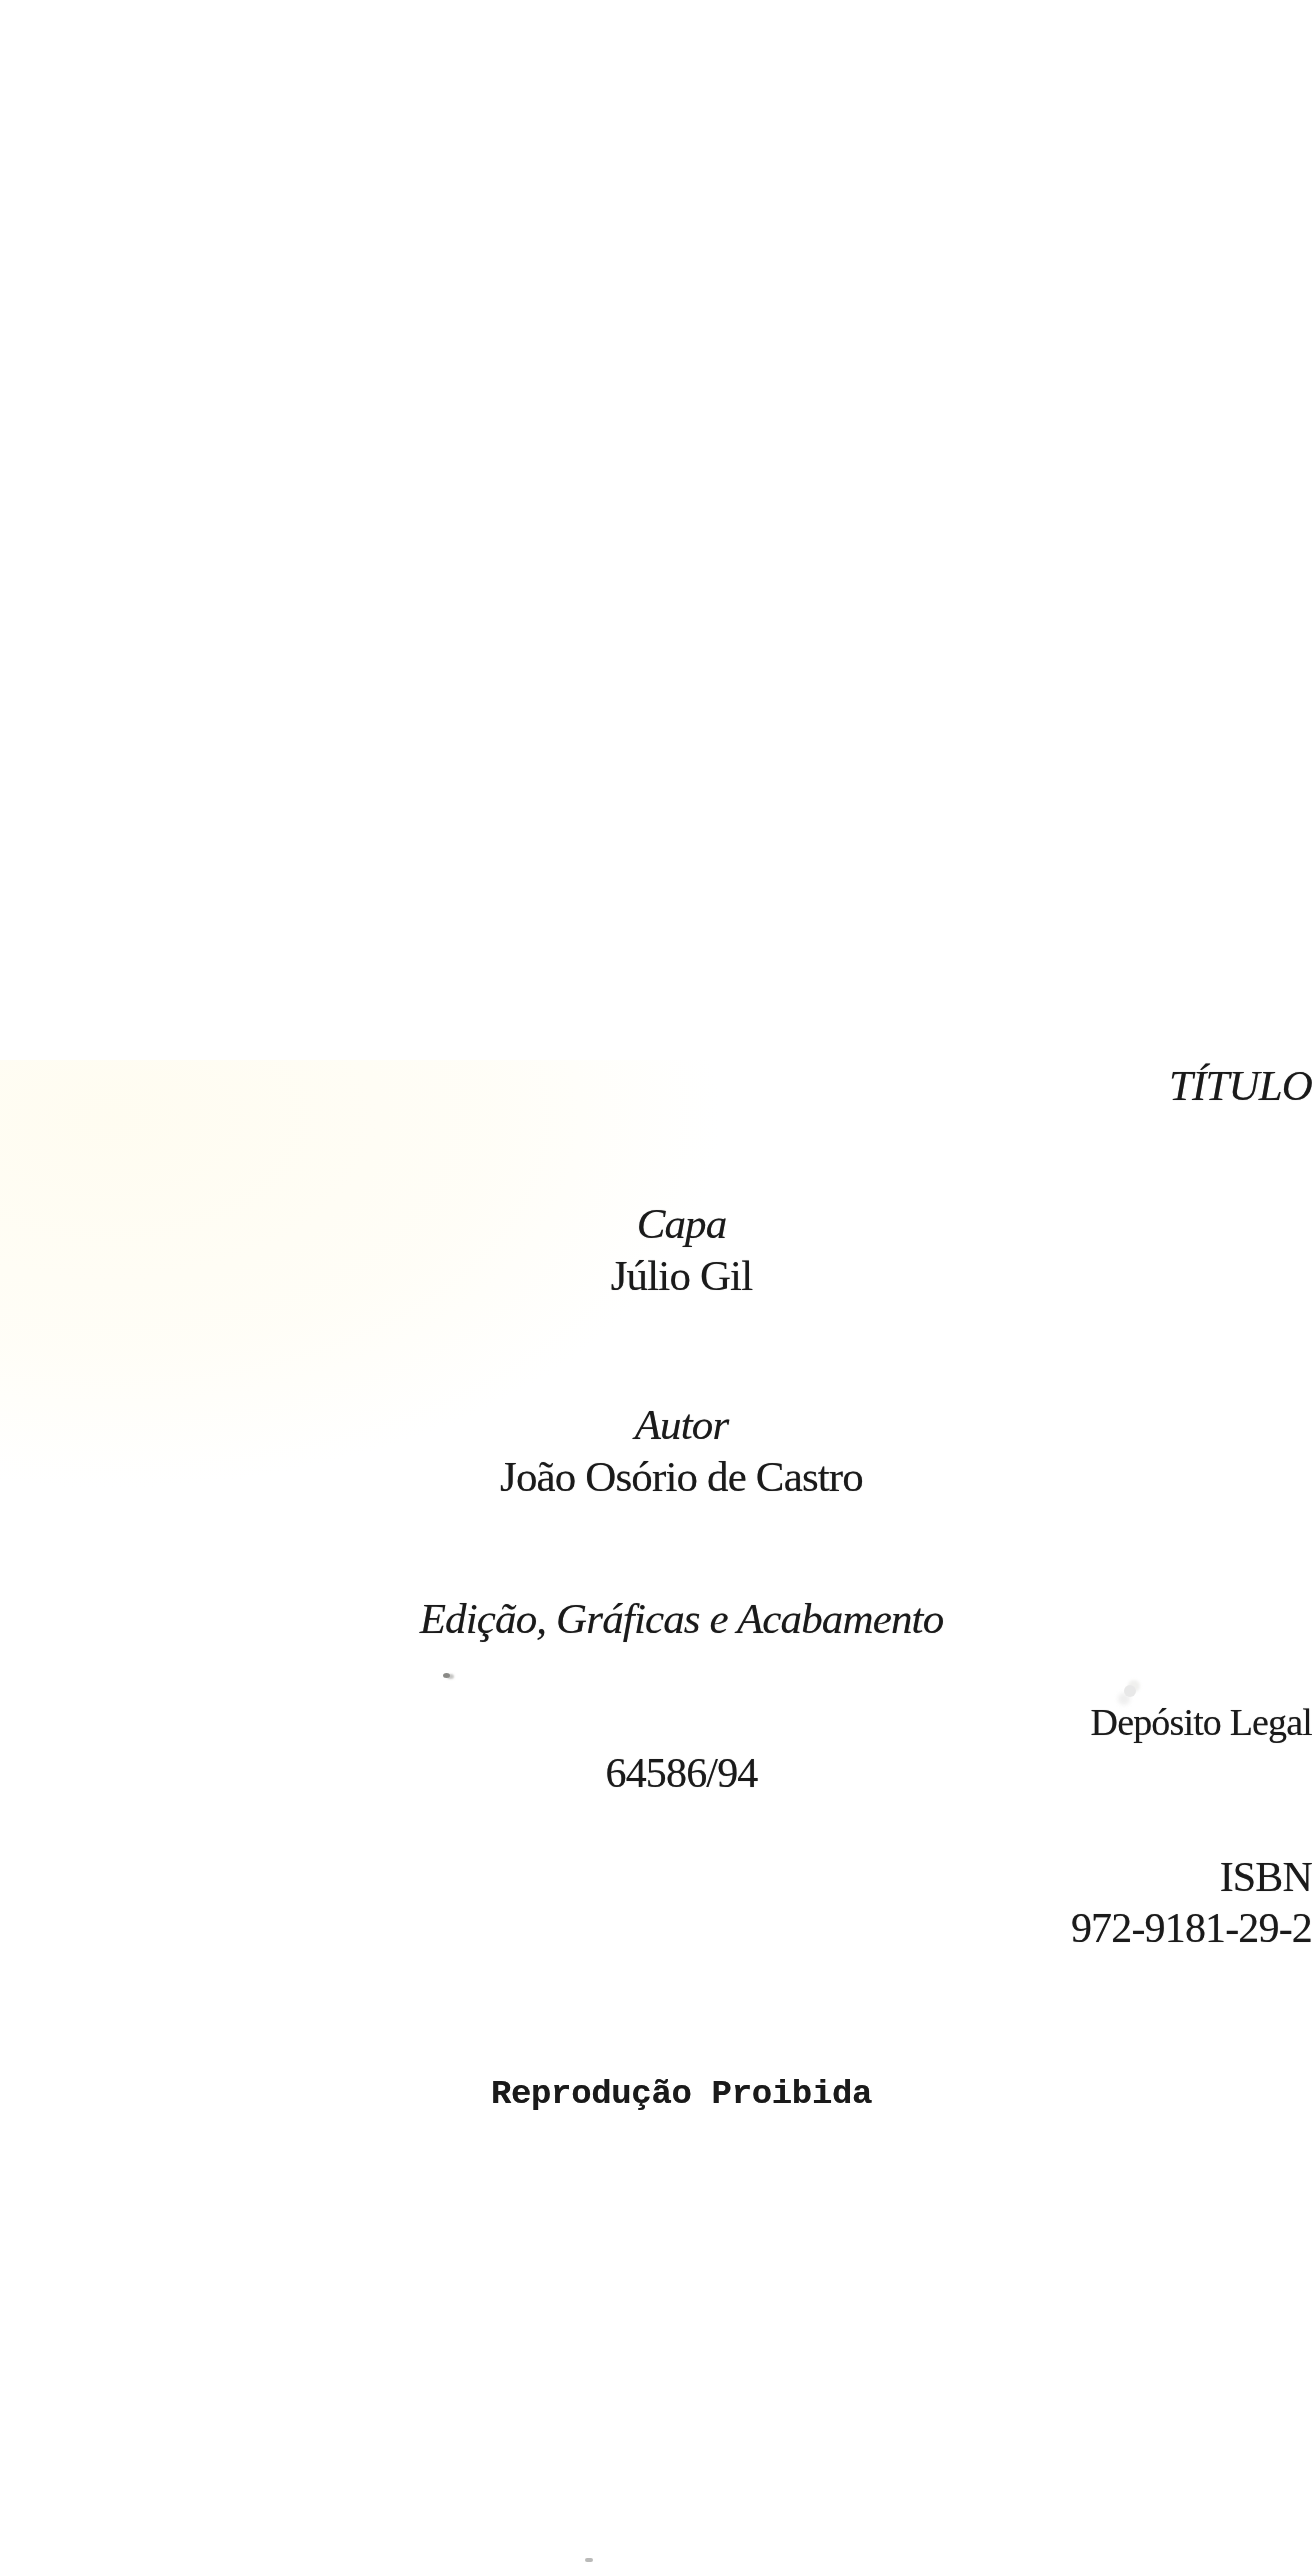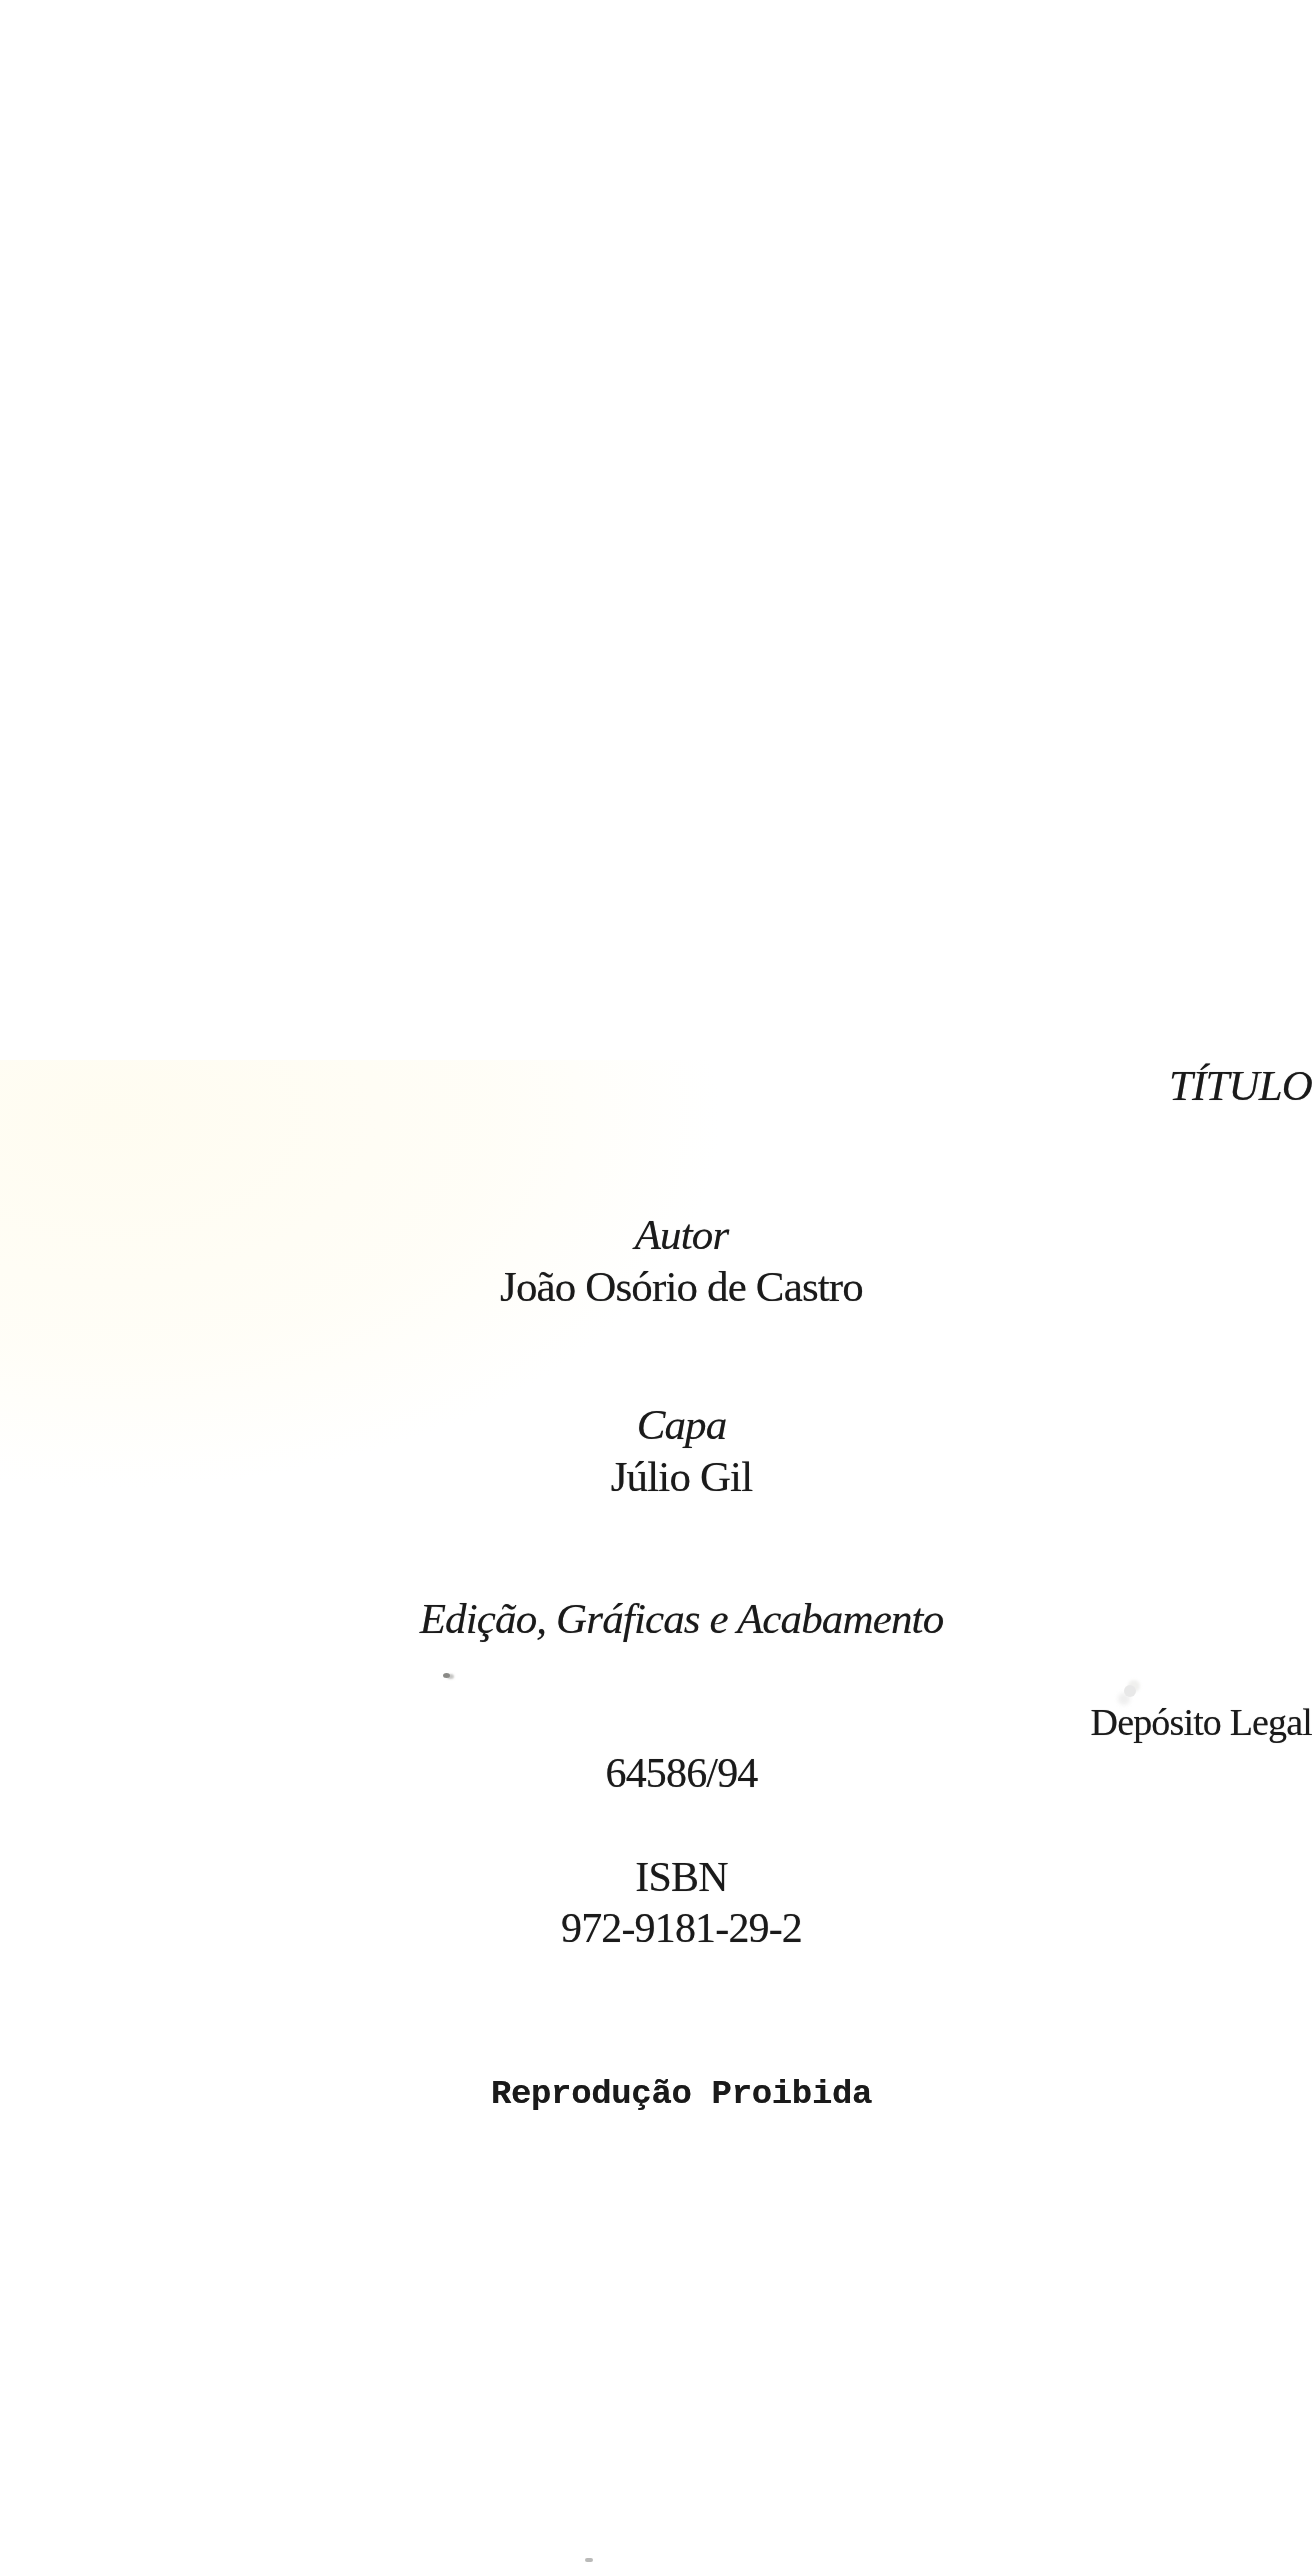--- a/index.html
+++ b/index.html
@@ -40,21 +40,21 @@
   }
   .label-italic {
     font-style: italic;
   }
   .entry-title        { margin-top: 1060px; text-align: right; }
   .entry-author       { margin-top: 97px; }
   .entry-cover        { margin-top: 86px; }
   .entry-printer      { margin-top: 90px; }
   .entry-deposit      { margin-top: 52px; font-size: 42px; line-height: 51px; }
   .entry-deposit .label { font-size: 38px; text-align: right; }
-  .entry-isbn         { margin-top: 53px; font-size: 42px; line-height: 51px; }
+  .entry-isbn         { margin-top: 53px; font-size: 42px; line-height: 51px; text-align: right; }
   .notice {
     margin-top: 121px;
     text-align: center;
     font-size: 34px;
     line-height: 39px;
     font-weight: bold;
     letter-spacing: -0.01em;
     text-shadow: 0 0 0.6px rgba(25, 25, 25, 0.6);
     font-family: Liberation Mono, monospace;
   }
@@ -88,28 +88,28 @@
 <div class="page">
 
   <div class="speck speck-1"></div>
   <div class="speck speck-2"></div>
   <div class="speck speck-3"></div>
 
   <div class="entry entry-title">
     <span class="label label-italic">TÍTULO</span>
   </div>
 
+  <div class="entry entry-cover">
+    <span class="label label-italic">Capa</span>
+    <span class="value">Júlio Gil</span>
+  </div>
+
   <div class="entry entry-author">
     <span class="label label-italic">Autor</span>
     <span class="value">João Osório de Castro</span>
-  </div>
-
-  <div class="entry entry-cover">
-    <span class="label label-italic">Capa</span>
-    <span class="value">Júlio Gil</span>
   </div>
 
   <div class="entry entry-printer">
     <span class="label label-italic">Edição, Gráficas e Acabamento</span>
   </div>
 
   <div class="entry entry-deposit">
     <span class="label">Depósito Legal</span>
     <span class="value">64586/94</span>
   </div>

